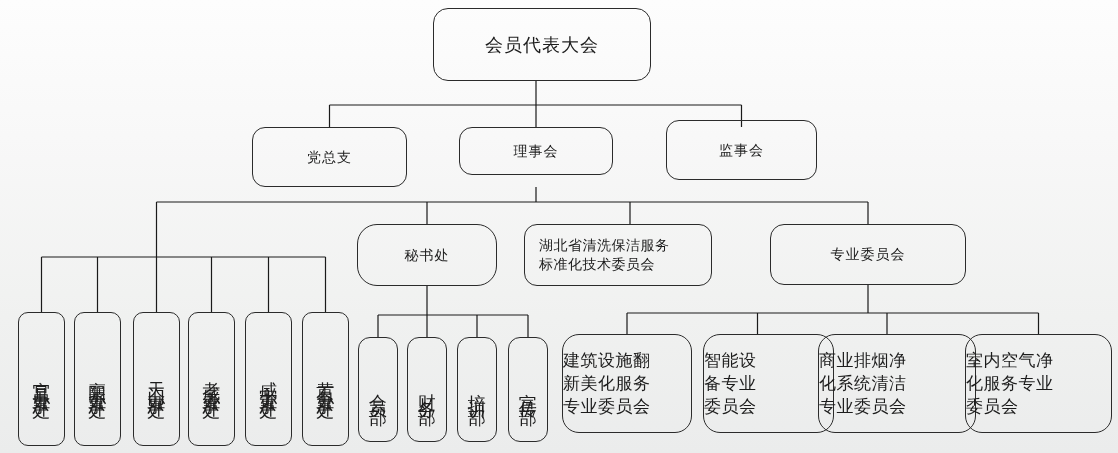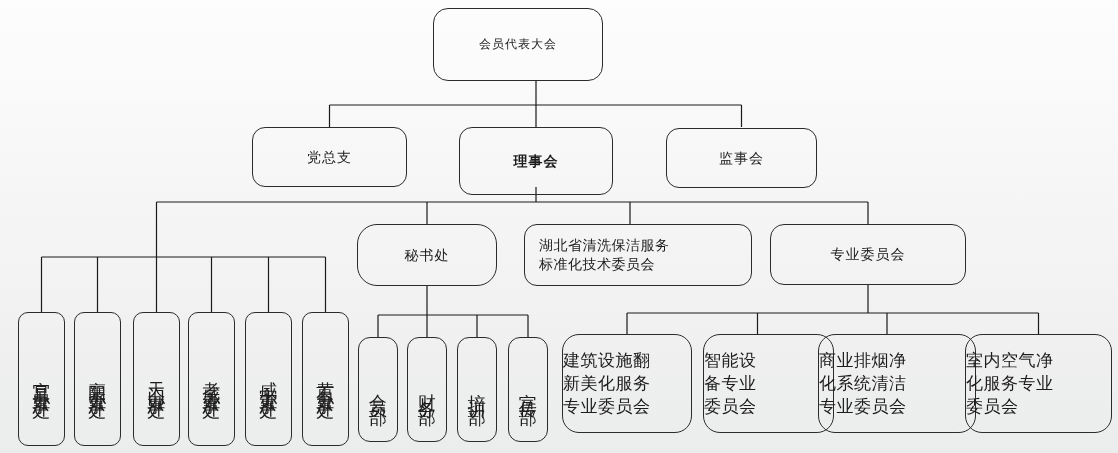--- a/index.html
+++ b/index.html
@@ -22,26 +22,26 @@
     position:absolute;
     box-sizing:border-box;
     border:1.6px solid var(--border);
     background:transparent;
     display:flex;align-items:center;justify-content:center;
     font-size:14px;
     line-height:1.3;
     letter-spacing:1px;
   }
   
-  .n-root        {left:433px;top:8px;  width:170px;height:73px;border-radius:15px;font-size:12px;}
+  .n-root        {left:433px;top:8px;  width:218px;height:73px;border-radius:15px;font-size:18px;}
   .n-party       {left:252px;top:127px;width:155px;height:60px;border-radius:13px;}
-  .n-council     {left:459px;top:127px;width:154px;height:68px;border-radius:13px;font-weight:bold;}
-  .n-supervisory {left:666px;top:128px;width:151px;height:60px;border-radius:13px;}
+  .n-council     {left:459px;top:127px;width:154px;height:48px;border-radius:13px;}
+  .n-supervisory {left:666px;top:120px;width:151px;height:60px;border-radius:13px;}
   .n-secretariat {left:357px;top:224px;width:140px;height:62px;border-radius:20px;}
-  .n-standards   {left:524px;top:224px;width:228px;height:62px;border-radius:13px;
+  .n-standards   {left:524px;top:224px;width:188px;height:62px;border-radius:13px;
                   font-size:14px;line-height:19px;justify-content:flex-start;
                   padding-left:14px;text-align:left;white-space:pre-line;letter-spacing:0.5px;}
   .n-professional{left:770px;top:224px;width:196px;height:61px;border-radius:14px;}
   
   .vbox{
     writing-mode:vertical-rl;
     text-orientation:upright;
     font-size:18px;
     letter-spacing:5px;
     border-radius:10px;

